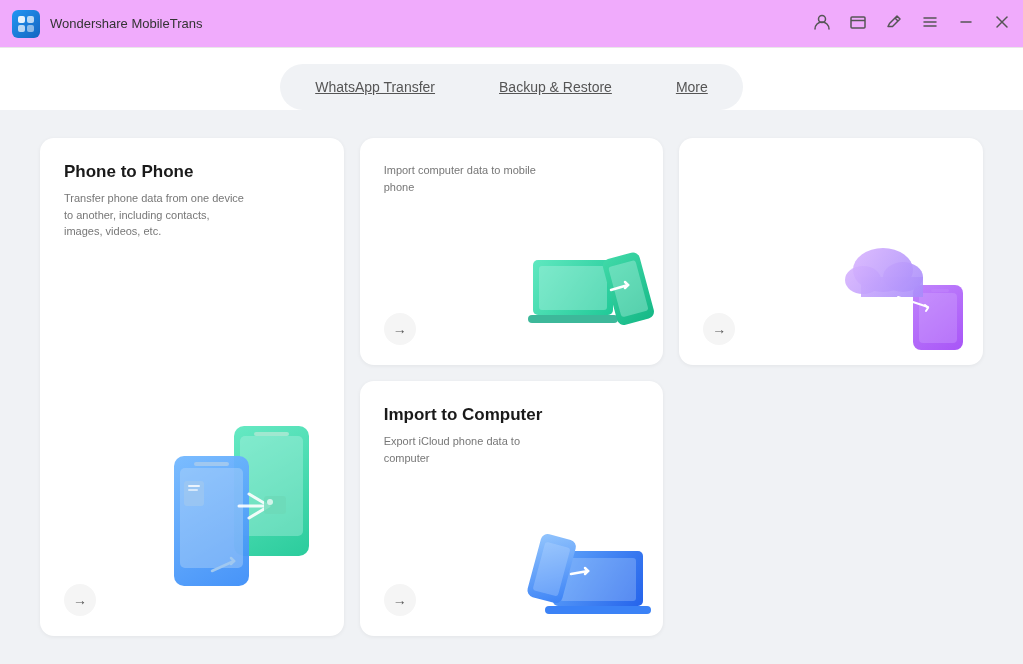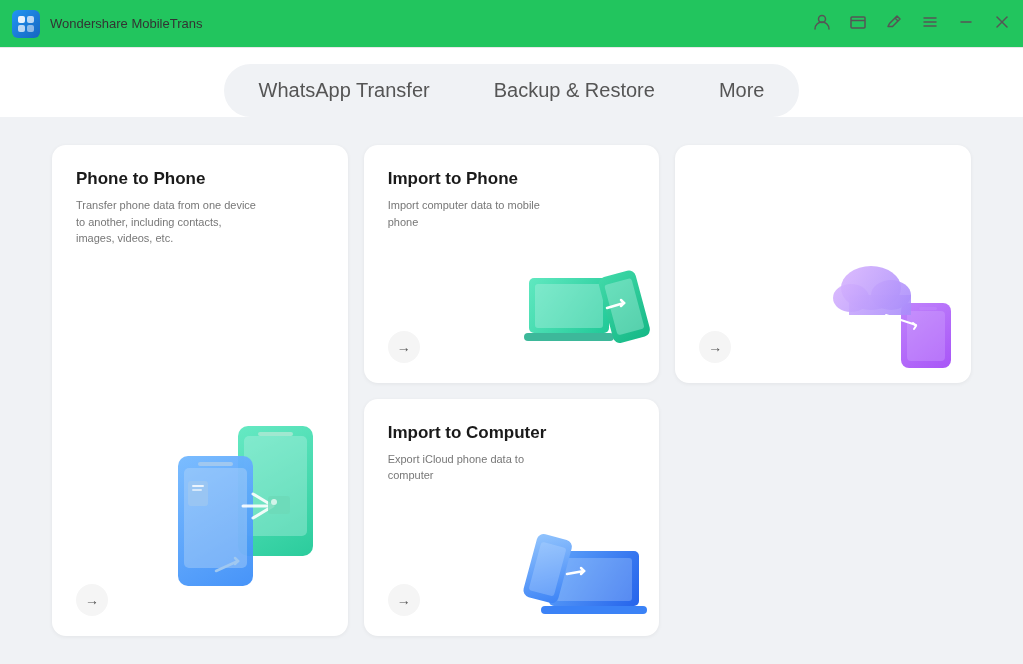--- a/index.html
+++ b/index.html
@@ -8,21 +8,21 @@
       background: #f0f2f5;
       width: 1023px;
       height: 664px;
       overflow: hidden;
       display: flex;
       flex-direction: column;
     }
 
     
     .title-bar {
-      background: #22c55e;
+      background: #f0abfc;
       height: 48px;
       display: flex;
       align-items: center;
       padding: 0 12px;
       border-bottom: 1px solid #e8e8e8;
       flex-shrink: 0;
     }
     .app-icon {
       width: 28px;
       height: 28px;
@@ -63,37 +63,38 @@
     .nav-tabs {
       display: flex;
       background: #f0f2f5;
       border-radius: 30px;
       padding: 5px;
       gap: 4px;
     }
     .nav-tab {
       padding: 10px 30px;
       border-radius: 24px;
-      font-size: 20px;
+      font-size: 14px;
       cursor: pointer;
       font-weight: 500;
       color: #555;
       border: none;
       background: transparent;
       white-space: nowrap;
+      text-decoration: underline;
     }
     .nav-tab.active {
       background: #2196f3;
       color: #fff;
     }
 
     
     .main-content {
       flex: 1;
-      padding: 28px 52px;
+      padding: 28px 40px;
       overflow-y: auto;
       background: #f0f2f5;
     }
     .cards-grid {
       display: grid;
       grid-template-columns: 1fr 1fr 1fr;
       grid-template-rows: auto auto;
       gap: 16px;
       height: 100%;
     }
@@ -288,21 +289,20 @@
               <stop offset="0%" stop-color="#74b9ff"></stop>
               <stop offset="100%" stop-color="#3d8ef8"></stop>
             </linearGradient>
           </defs>
         </svg>
       </div>
       <div class="card-arrow">→</div>
     </div>
 
     <div class="card">
-      <div class="card-title">Import to Phone</div>
       <div class="card-desc">Import computer data to mobile phone</div>
       <div class="card-illustration import-illus">
         <svg width="140" height="120" viewBox="0 0 140 120" fill="none">
 
           <rect x="10" y="25" width="80" height="55" rx="5" fill="url(#tealGrad)"></rect>
           <rect x="16" y="31" width="68" height="44" rx="3" fill="#b2f0e0" opacity="0.4"></rect>
           <rect x="5" y="80" width="90" height="8" rx="4" fill="#3db89a"></rect>
 
           <g transform="rotate(-15, 105, 60)">
             <rect x="88" y="20" width="38" height="68" rx="7" fill="url(#tealGrad2)"></rect>

